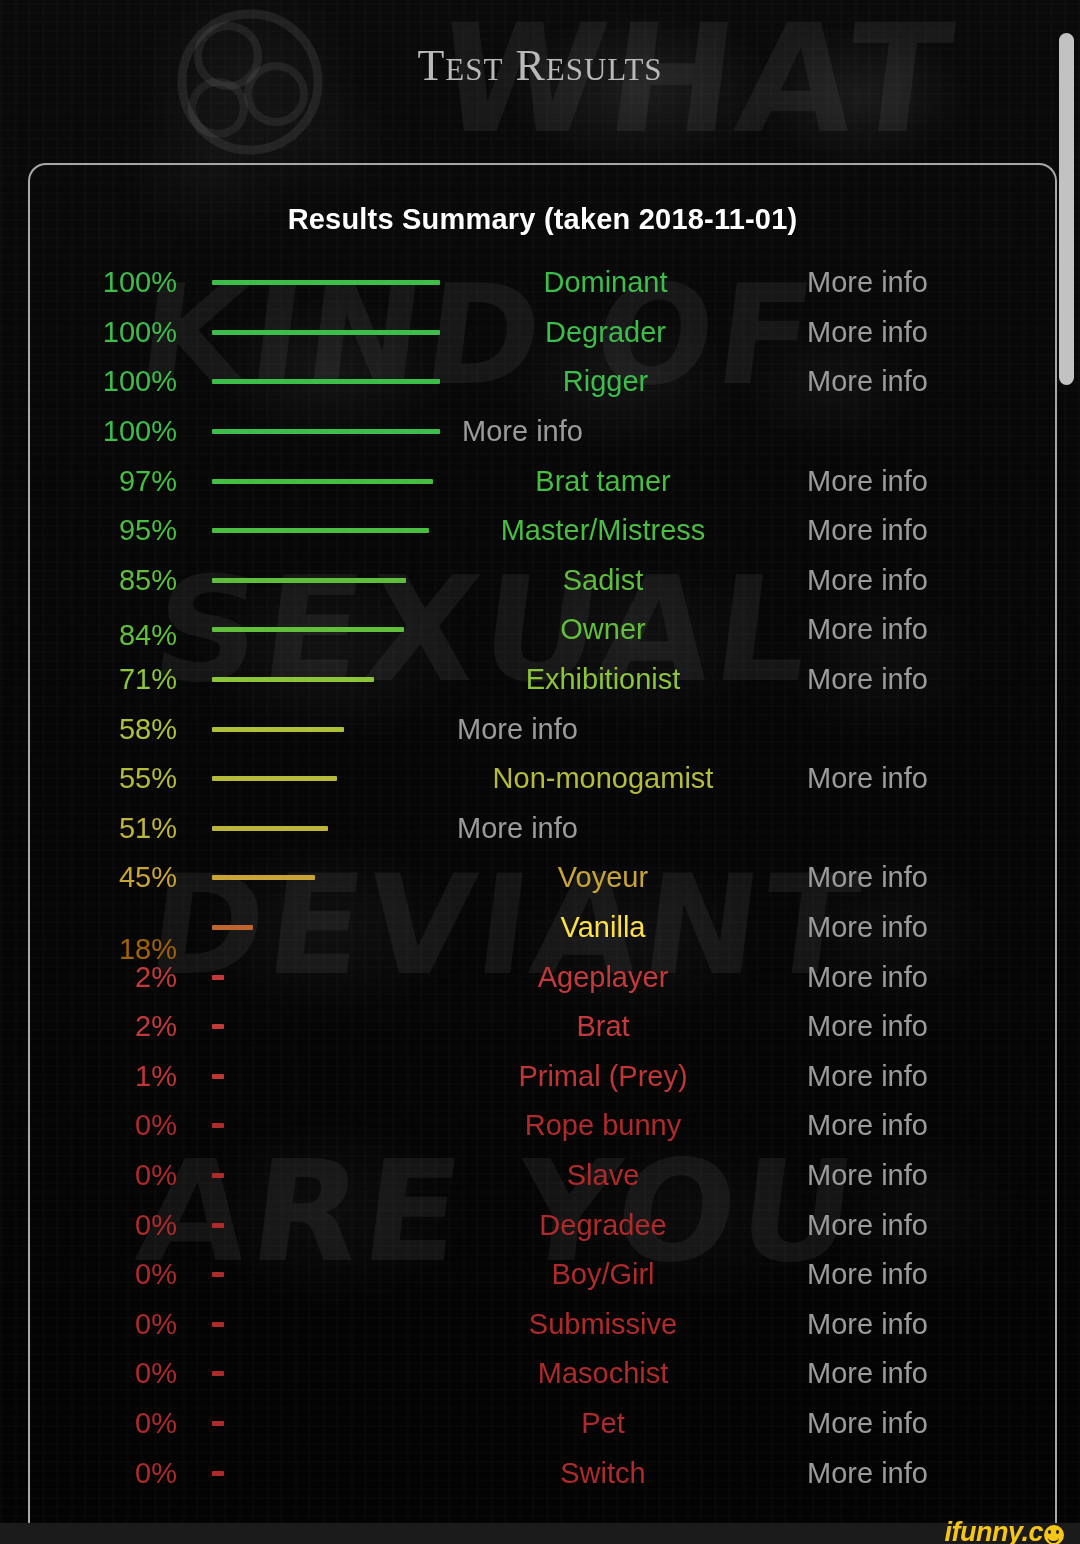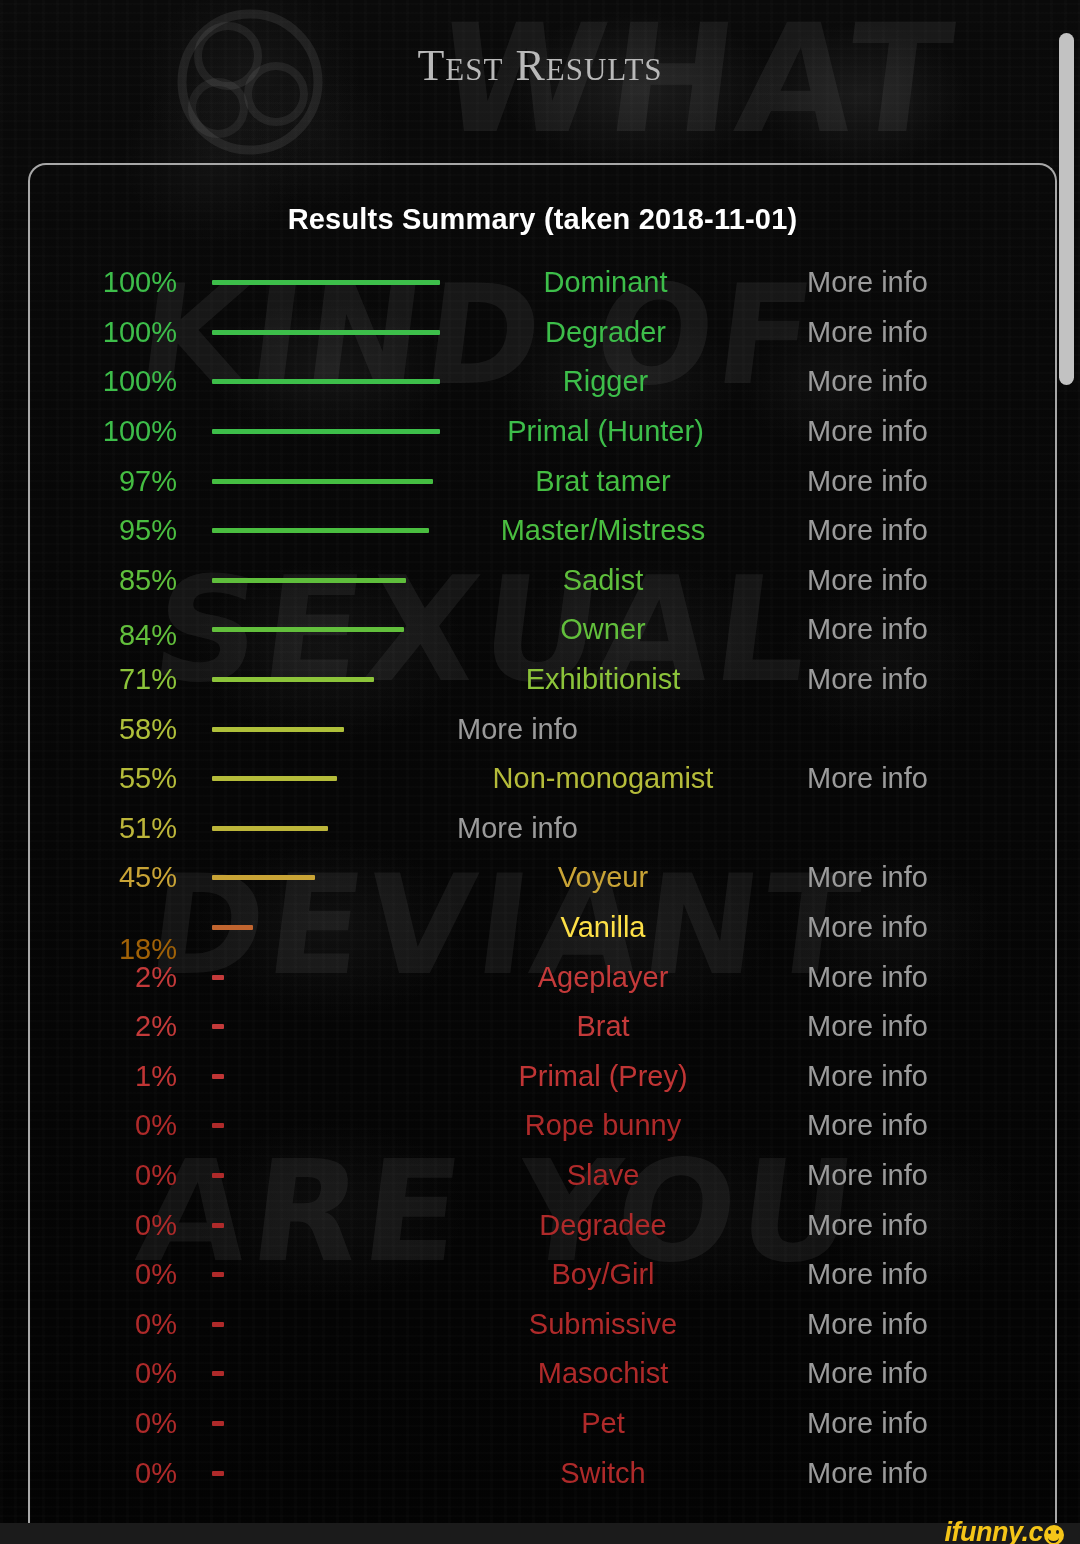--- a/index.html
+++ b/index.html
@@ -258,21 +258,20 @@
             <div class="bar" style="width: 228px; background: rgb(61, 190, 74);"></div>
           </div>
           <div class="label" style="color: rgb(61, 190, 74);">Rigger</div>
           <a class="more">More info</a>
         </div>
         <div class="row">
           <div class="pct" style="color: rgb(61, 190, 74);">100%</div>
           <div class="bar-cell">
             <div class="bar" style="width: 228px; background: rgb(61, 190, 74);"></div>
           </div>
-          <div class="label" style="color: rgb(61, 190, 74);">Primal (Hunter)</div>
           <a class="more">More info</a>
         </div>
         <div class="row">
           <div class="pct" style="color: rgb(69, 190, 66);">97%</div>
           <div class="bar-cell">
             <div class="bar" style="width: 221px; background: rgb(69, 190, 66);"></div>
           </div>
           <div class="label" style="color: rgb(69, 190, 66);">Brat tamer</div>
           <a class="more">More info</a>
         </div>

